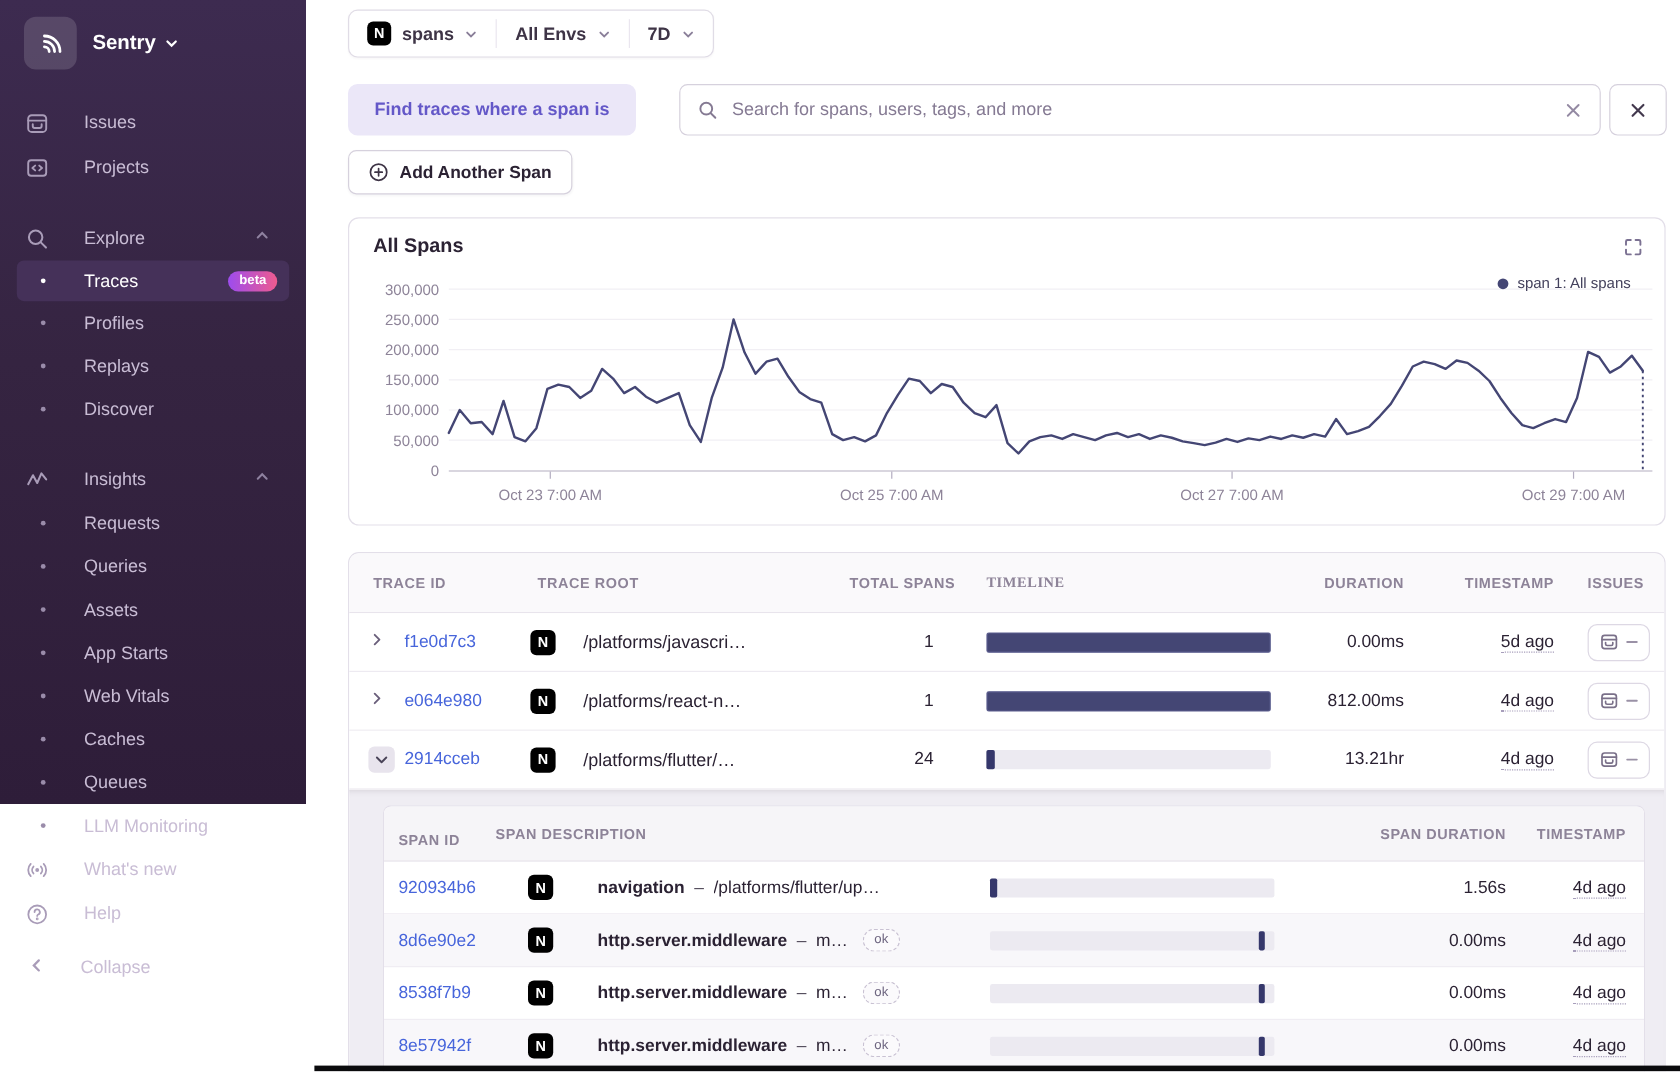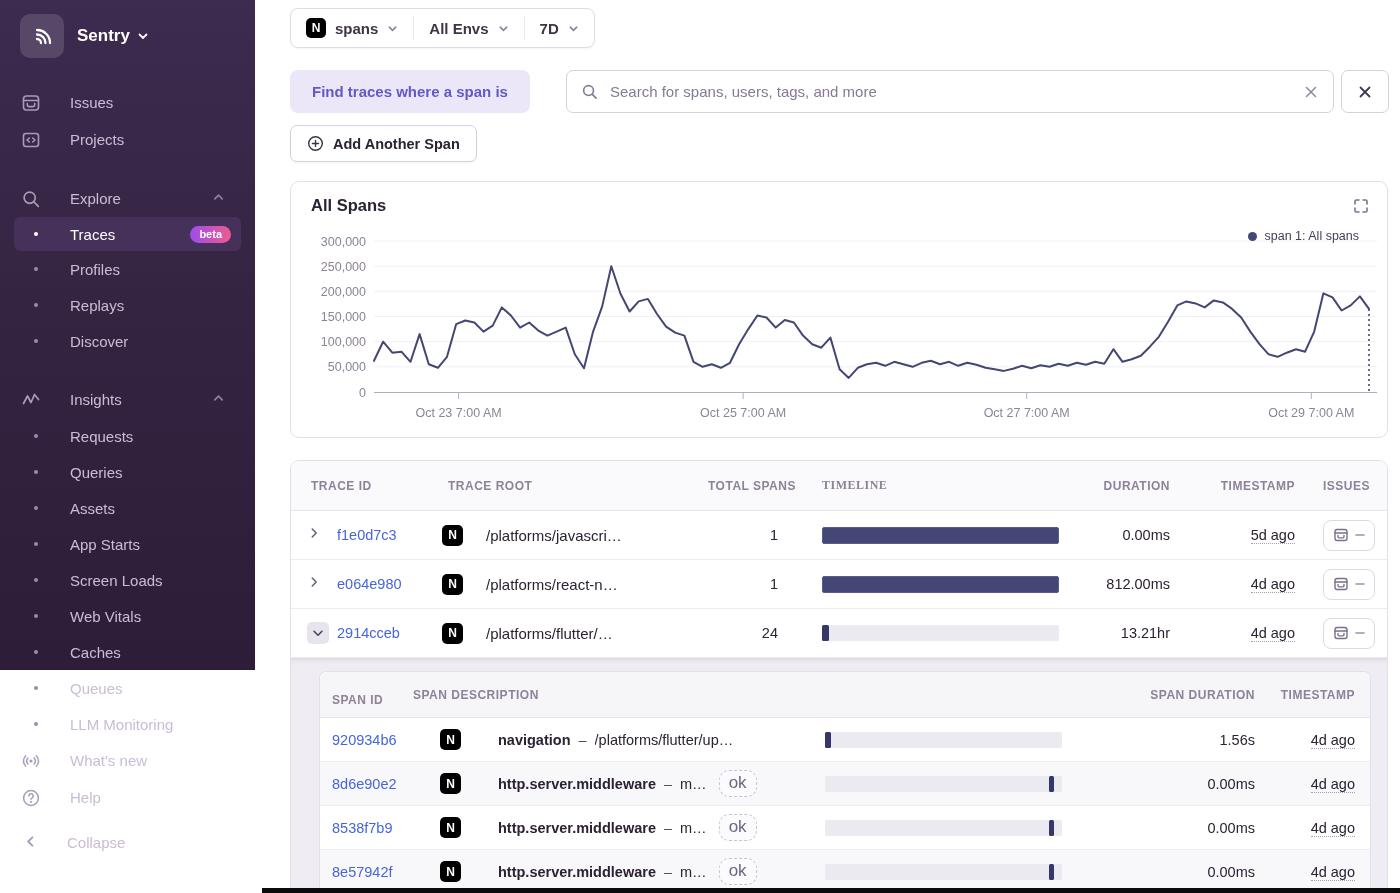--- a/index.html
+++ b/index.html
@@ -103,21 +103,21 @@
     overflow:hidden;height:226px;}
   .stgrid{display:grid;grid-template-columns:108px 40px 345px 237px 193px 1fr;align-items:center;
     padding-left:12px;padding-right:15px;}
   .st-header{height:46px;background:#f6f5f8;border-bottom:1px solid #e8e4ec;}
   .st-row{height:44px;border-bottom:1px solid #f0edf3;}
   .st-row.alt{background:#f8f7fa;}
   .cell-desc{display:flex;align-items:center;padding-left:18px;font-size:14.5px;color:#2b2233;
     white-space:nowrap;overflow:hidden;}
   .desc-op{font-weight:bold;}
   .desc-sep{margin:0 8px;color:#57505f;}
-  .ok-badge{margin-left:12px;font-size:17px;color:#6e6680;padding:2px 9px 3px;border-radius:10px;
+  .ok-badge{margin-left:12px;font-size:11px;color:#6e6680;padding:2px 9px 3px;border-radius:10px;
     border:1px dashed #c9c2d3;background:#fbfafc;}
 
   .bottom-strip{position:absolute;left:7px;right:0;bottom:0;height:5px;background:#0b0b0d;}
 </style>
 </head>
 <body>
 
 <div class="app">
 
   <aside class="sidebar">
@@ -207,24 +207,20 @@
           <span class="dot"></span>
           <span class="lbl">Queries</span>
         </div>
         <div class="sb-sub">
           <span class="dot"></span>
           <span class="lbl">Assets</span>
         </div>
         <div class="sb-sub">
           <span class="dot"></span>
           <span class="lbl">App Starts</span>
-        </div>
-        <div class="sb-sub">
-          <span class="dot"></span>
-          <span class="lbl">Screen Loads</span>
         </div>
         <div class="sb-sub">
           <span class="dot"></span>
           <span class="lbl">Web Vitals</span>
         </div>
         <div class="sb-sub">
           <span class="dot"></span>
           <span class="lbl">Caches</span>
         </div>
         <div class="sb-sub">

